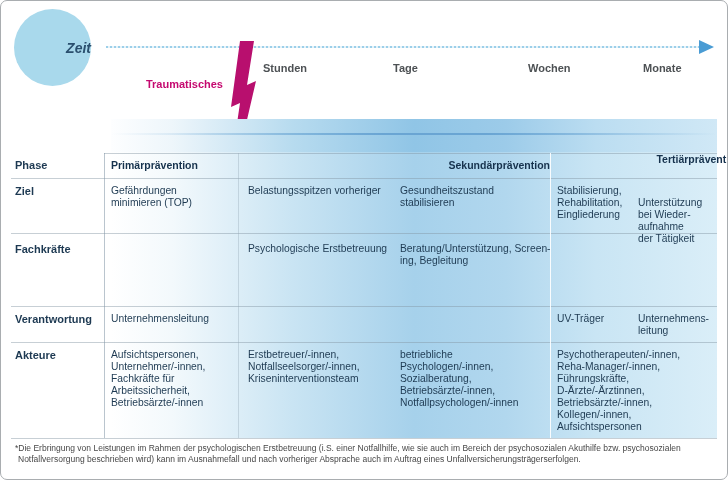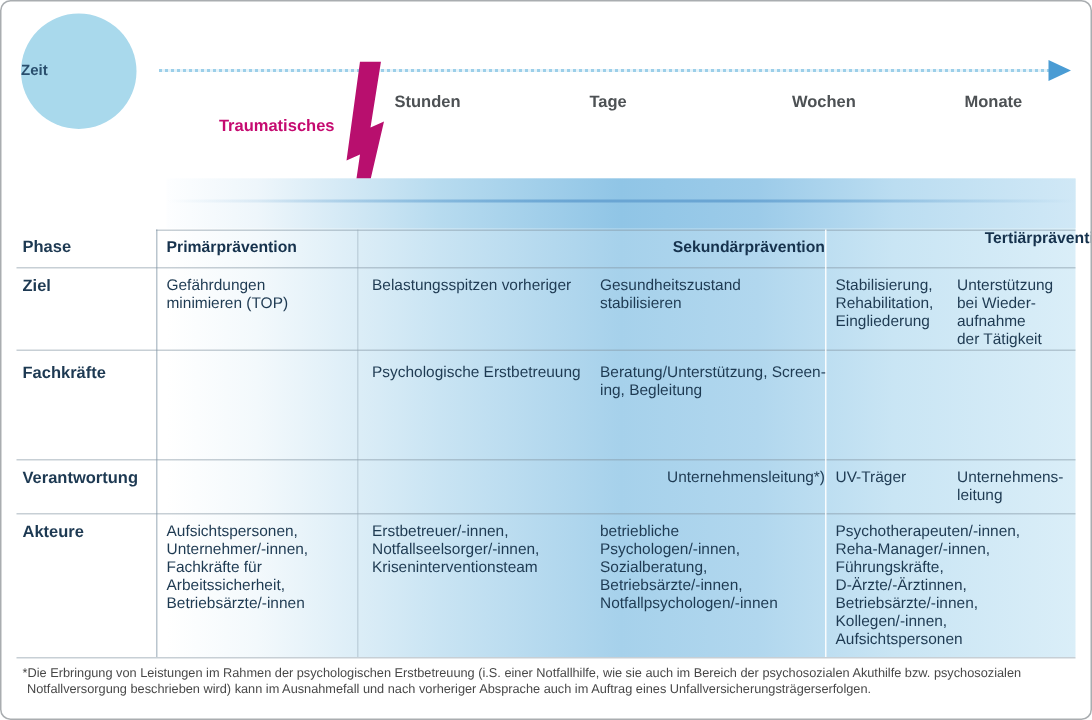--- a/index.html
+++ b/index.html
@@ -4,22 +4,22 @@
 <style>
   html,body{margin:0;padding:0;background:#ffffff;}
   #canvas{
     position:relative;width:726px;height:478px;margin:0;
     border:1px solid #a9adb0;border-radius:7px;background:#ffffff;
     font-family:"Liberation Sans", sans-serif;overflow:hidden;
   }
   
   .zeit-circle{
     position:absolute;left:13px;top:8px;width:77px;height:77px;border-radius:50%;
-    background:#a9d9ec;display:flex;align-items:center;justify-content:flex-start;
-    color:#2a4f6e;font-weight:bold;font-size:10px;
+    background:#a9d9ec;display:flex;align-items:center;justify-content:flex-end;
+    color:#2a4f6e;font-weight:bold;font-size:14px;font-style:italic;
   }
   .tl-line{
     position:absolute;left:105px;top:45px;width:594px;height:2px;
     background:repeating-linear-gradient(90deg,#9ccfe9 0 2px,rgba(156,207,233,0.25) 2px 4px);
   }
   .tl-head{
     position:absolute;left:698px;top:39px;width:0;height:0;
     border-left:15px solid #4a9cd4;border-top:7px solid transparent;border-bottom:7px solid transparent;
   }
   .tl-marker{position:absolute;top:61px;font-size:11px;font-weight:bold;color:#4d5154;}
@@ -107,32 +107,32 @@
 
   <div class="cell rowlabel" style="left:14px;top:184px">Ziel</div>
   <div class="cell" style="left:110px;top:184px;width:130px">Gefährdungen
 minimieren (TOP)</div>
   <div class="cell" style="left:247px;top:184px;width:148px">Belastungsspitzen vorheriger</div>
   <div class="cell" style="left:399px;top:184px;width:148px">Gesundheitszustand
 stabilisieren</div>
   <div class="cell" style="left:556px;top:184px;width:78px">Stabilisierung,
 Rehabilitation,
 Eingliederung</div>
-  <div class="cell" style="left:637px;top:184px;width:78px">Unterstützung
+  <div class="cell" style="left:637px;top:196px;width:78px">Unterstützung
 bei Wieder-
 aufnahme
 der Tätigkeit</div>
 
   <div class="cell rowlabel" style="left:14px;top:242px">Fachkräfte</div>
   <div class="cell" style="left:247px;top:242px;width:150px">Psychologische Erstbetreuung</div>
   <div class="cell" style="left:399px;top:242px;width:152px">Beratung/Unterstützung, Screen-
 ing, Begleitung</div>
 
   <div class="cell rowlabel" style="left:14px;top:312px">Verantwortung</div>
-  <div class="cell center" style="left:237px;top:312px;width:312px">Unternehmensleitung*)</div>
+  <div class="cell" style="left:110px;top:312px;width:135px">Unternehmensleitung</div>
   <div class="cell" style="left:556px;top:312px;width:78px">UV-Träger</div>
   <div class="cell" style="left:637px;top:312px;width:80px">Unternehmens-
 leitung</div>
 
   <div class="cell rowlabel" style="left:14px;top:348px">Akteure</div>
   <div class="cell" style="left:110px;top:348px;width:135px">Aufsichtspersonen,
 Unternehmer/-innen,
 Fachkräfte für
 Arbeitssicherheit,
 Betriebsärzte/-innen</div>

